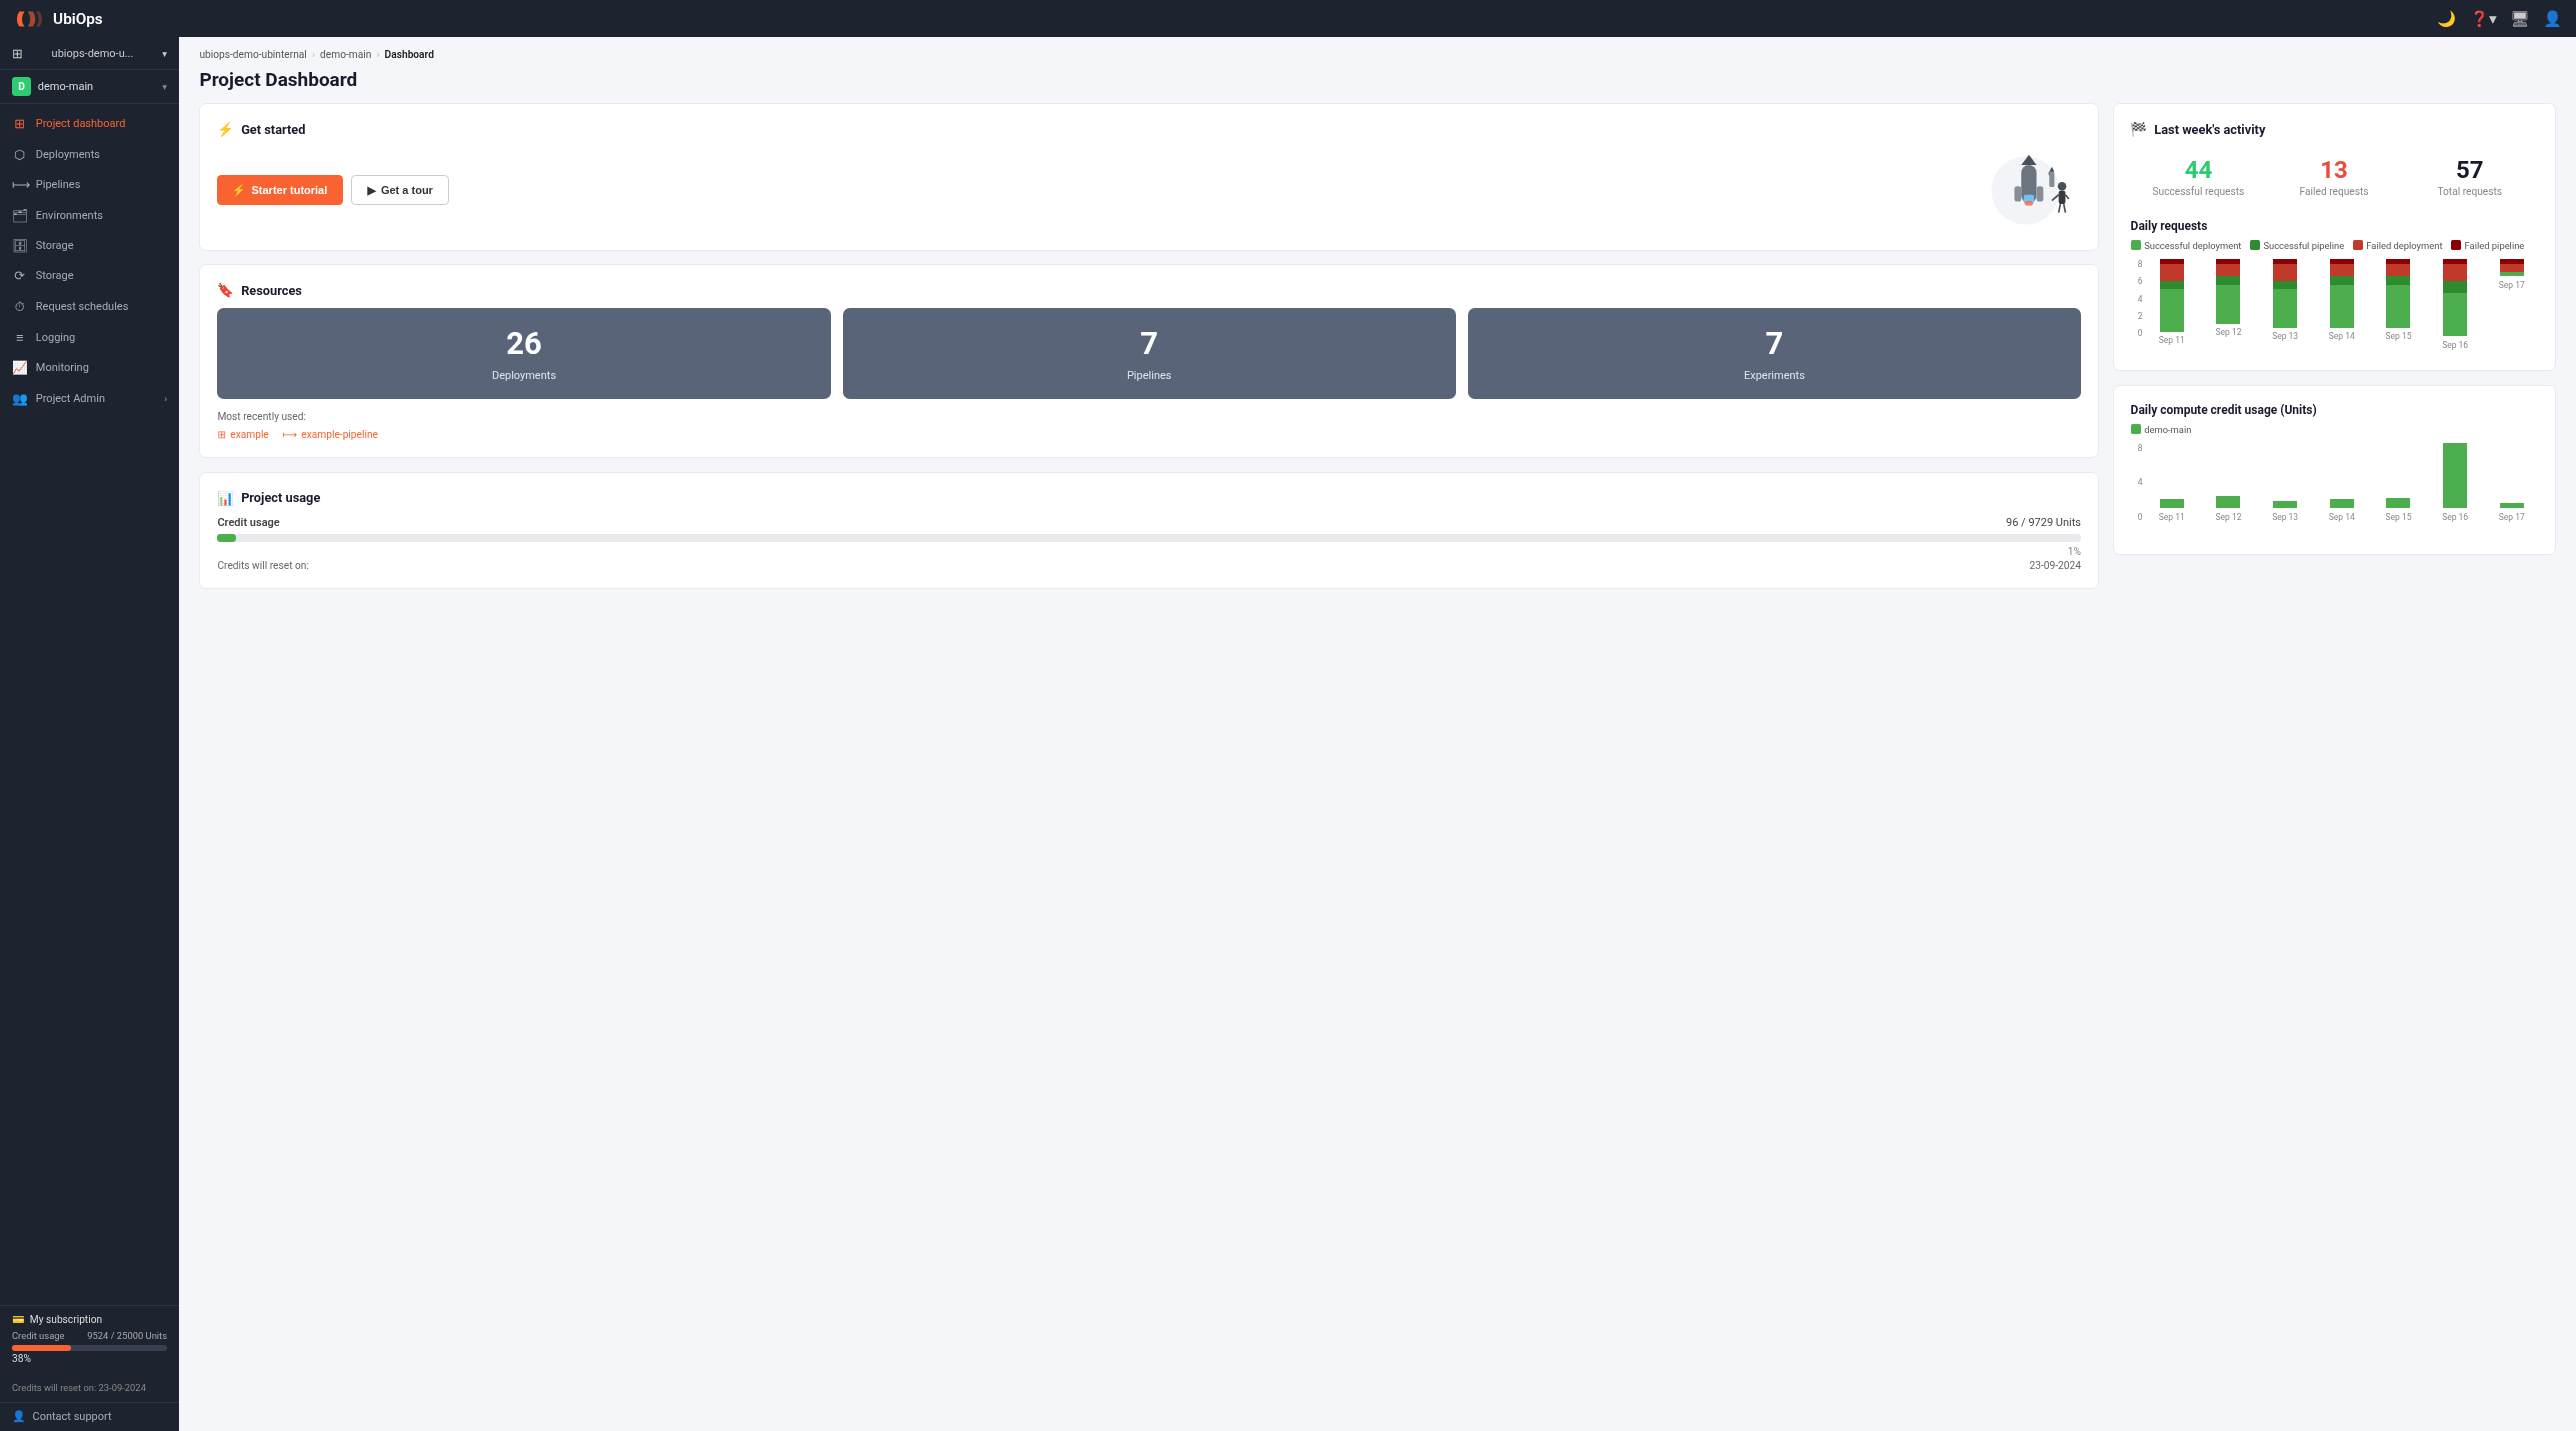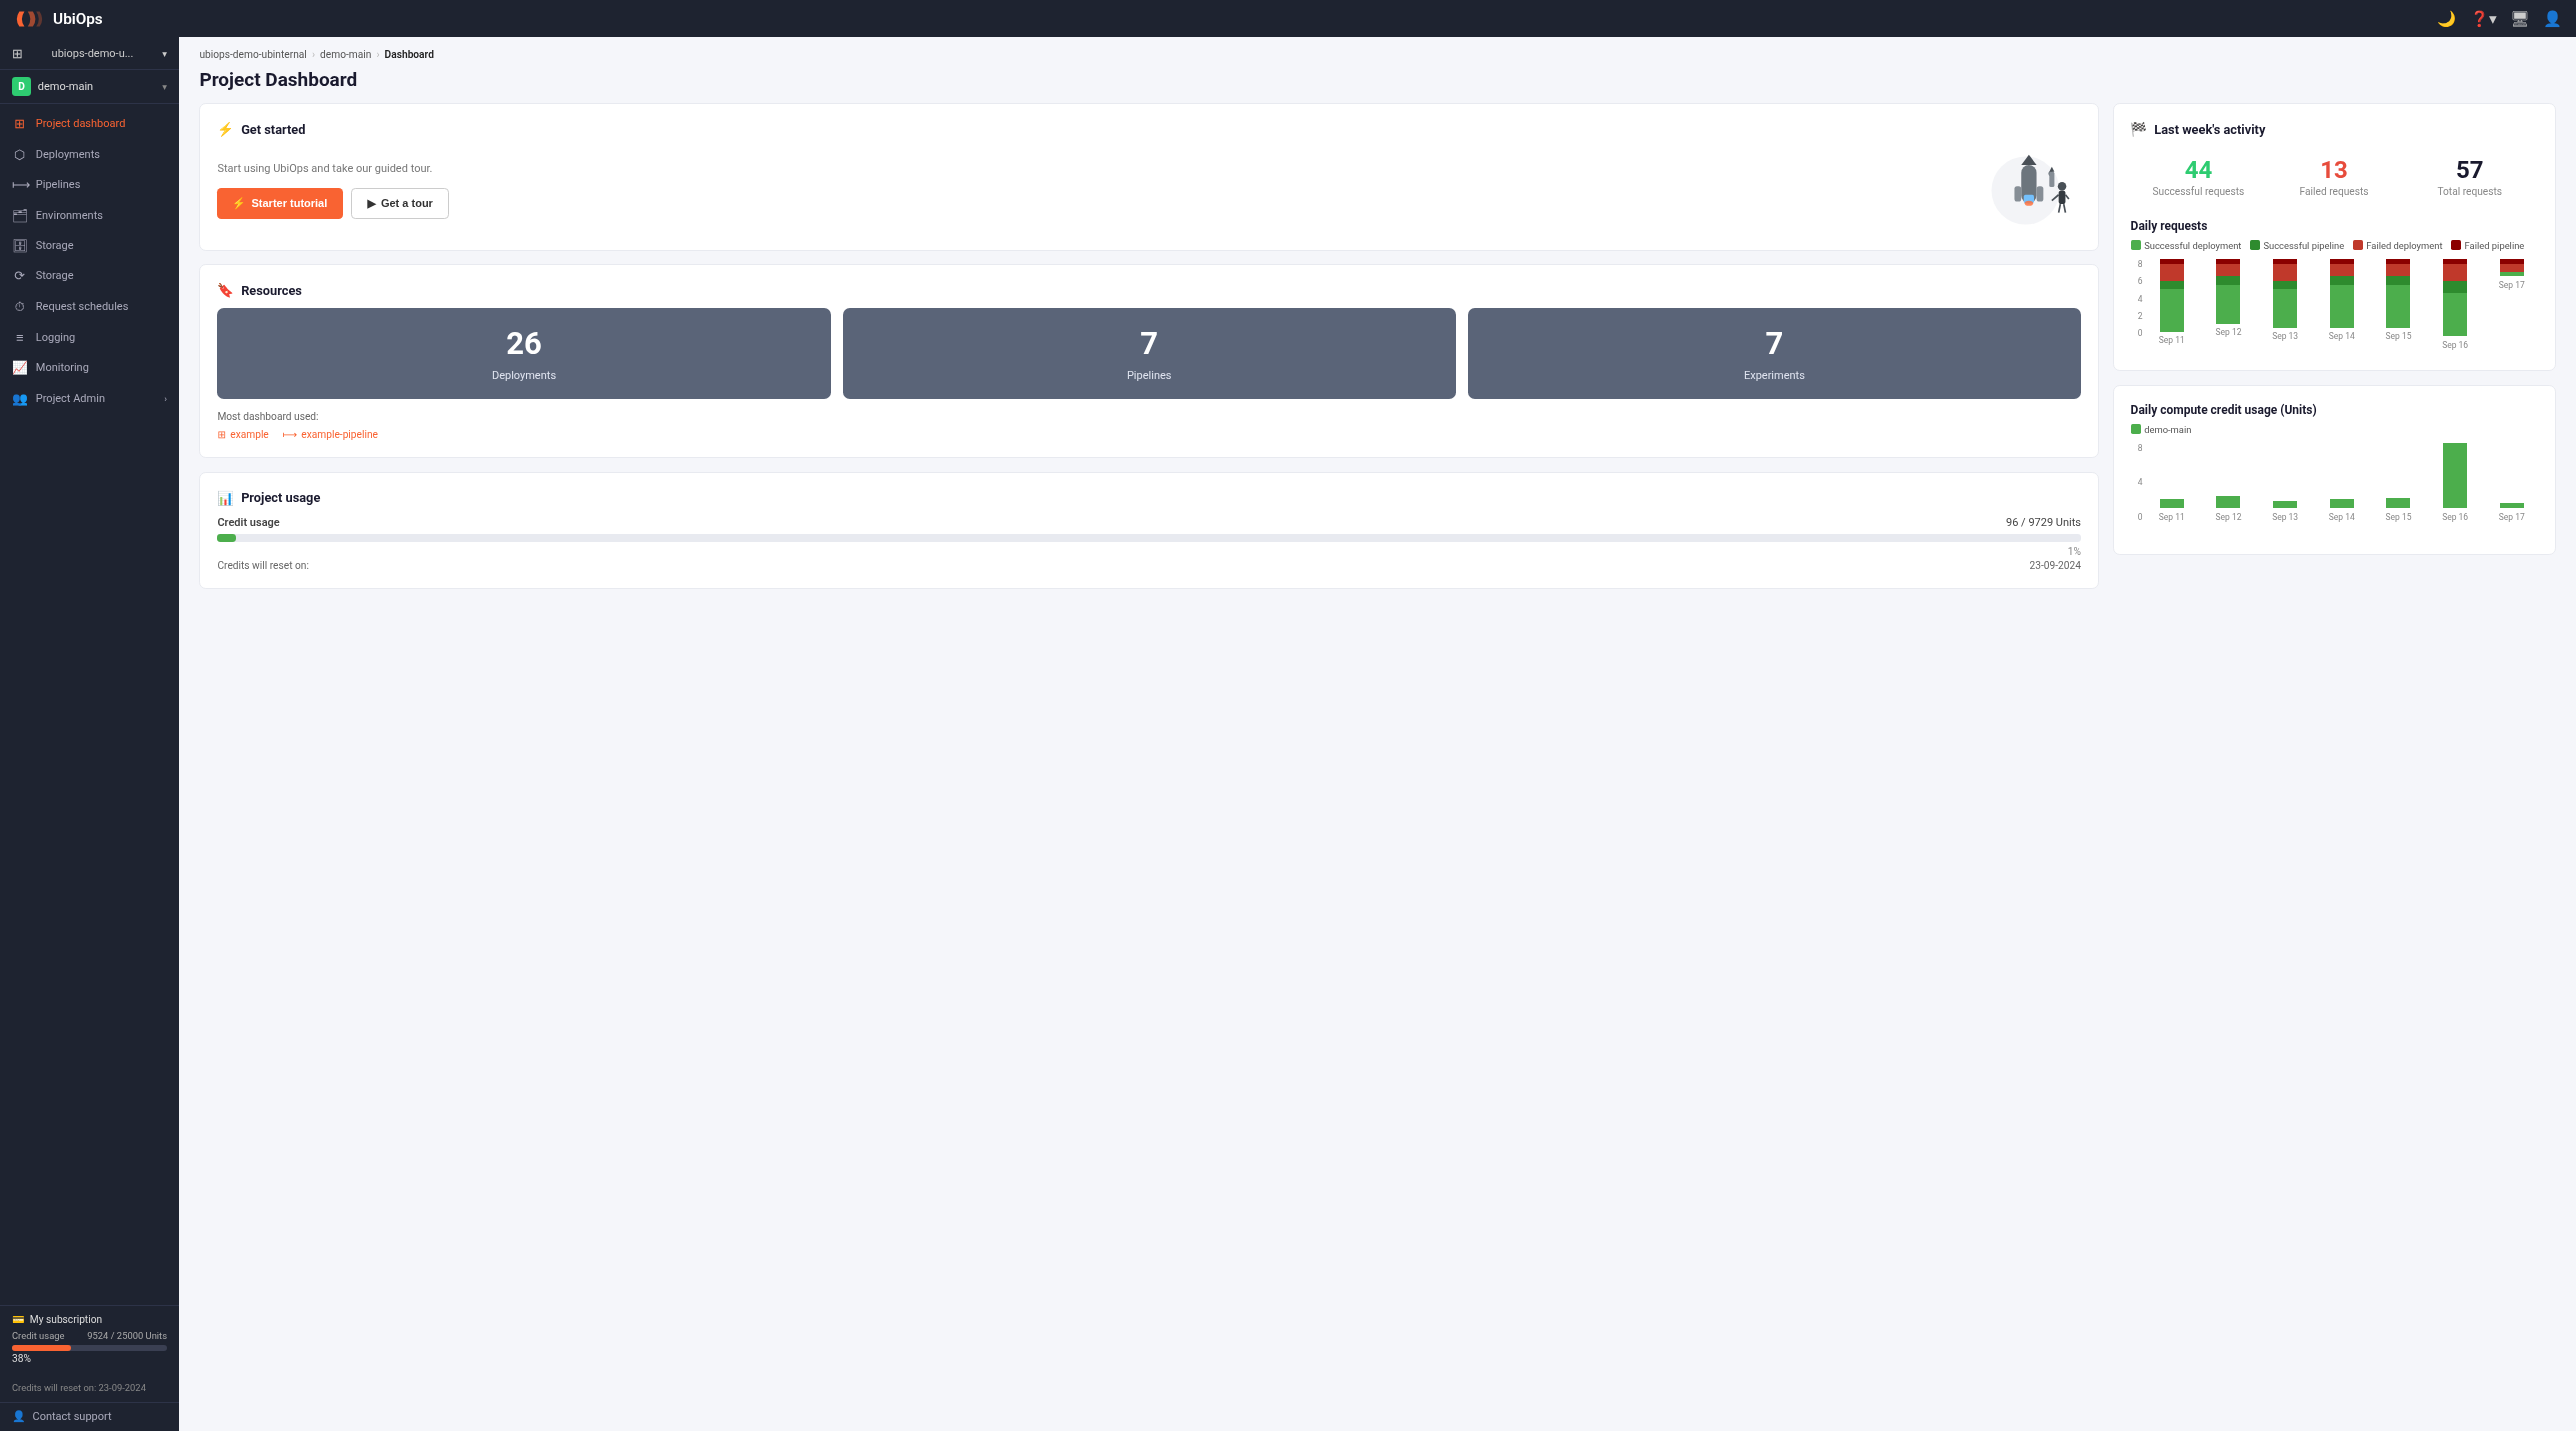--- a/index.html
+++ b/index.html
@@ -219,21 +219,20 @@
 
       <div style="display: flex; flex-direction: column; gap: 13.6px;">
 
         <div class="card">
           <div class="card-title">
             <span class="card-title-icon">⚡</span>
             <span>Get started</span>
           </div>
           <div class="get-started-content">
             <div class="get-started-left">
-              <p class="get-started-desc">Start using UbiOps and take our guided tour.</p>
               <div class="btn-group">
                 <button class="btn-primary">
                   <span>⚡</span>
                   <span>Starter tutorial</span>
                 </button>
                 <button class="btn-secondary">
                   <span>▶</span>
                   <span>Get a tour</span>
                 </button>
               </div>
@@ -275,21 +274,21 @@
             </div>
             <div class="resource-card">
               <div class="resource-number">7</div>
               <div class="resource-label">Pipelines</div>
             </div>
             <div class="resource-card">
               <div class="resource-number">7</div>
               <div class="resource-label">Experiments</div>
             </div>
           </div>
-          <div class="recently-used">Most dashboard used:</div>
+          <div class="recently-used">Most recently used:</div>
           <div class="recent-links">
             <a class="recent-link">
               <span>⊞</span>
               <span>example</span>
             </a>
             <a class="recent-link">
               <span>⟼</span>
               <span>example-pipeline</span>
             </a>
           </div>

